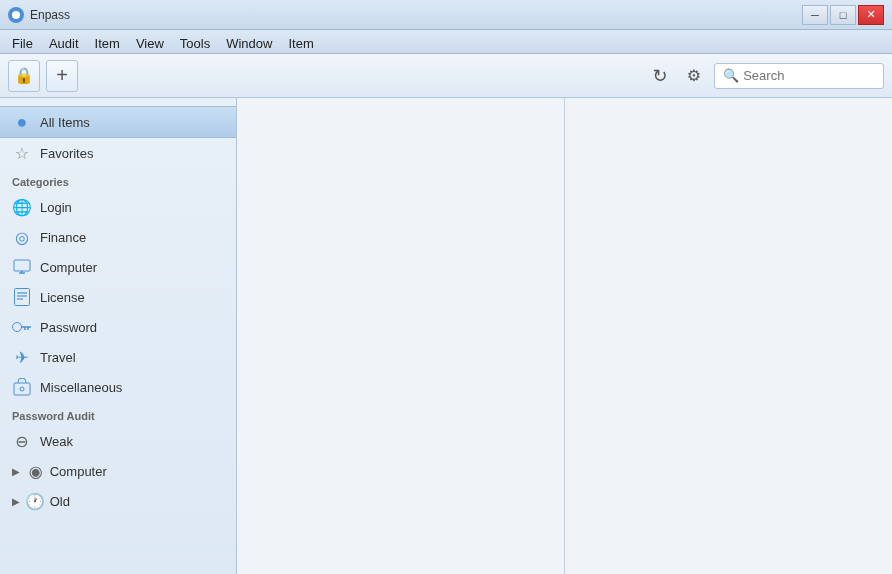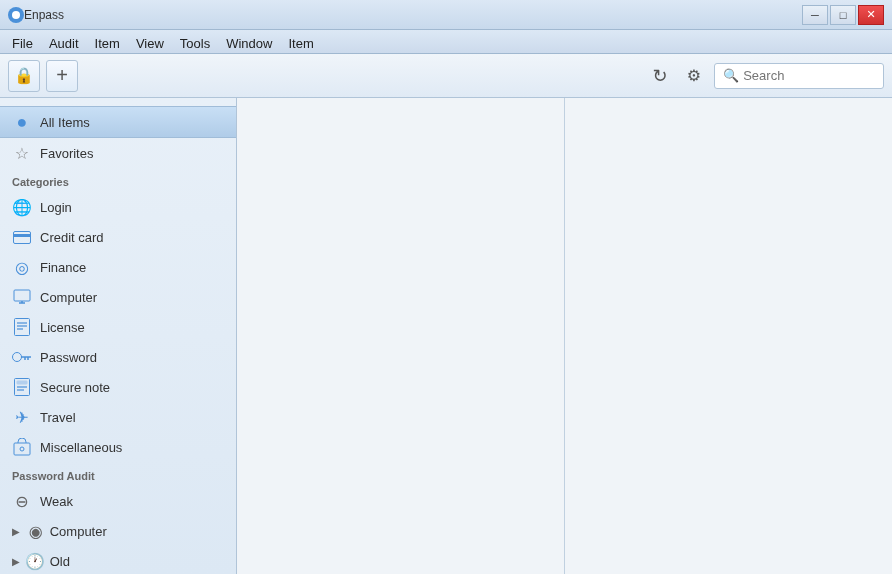--- a/index.html
+++ b/index.html
@@ -5,21 +5,21 @@
     * { margin: 0; padding: 0; box-sizing: border-box; }
     body { width: 892px; height: 574px; font-family: 'Segoe UI', Arial, sans-serif; font-size: 13px; background: #d4e0ec; overflow: hidden; }
 
     
     .title-bar {
       display: flex; align-items: center; justify-content: space-between;
       background: linear-gradient(to bottom, #dce8f5, #c8d9ec);
       height: 30px; padding: 0 8px;
       border-bottom: 1px solid #a0b8d0;
     }
-    .title-bar-left { display: flex; align-items: center; gap: 0; }
+    .title-bar-left { display: flex; align-items: center; gap: 6px; }
     .title-bar-icon { width: 16px; height: 16px; background: #4a90d9; border-radius: 50%; display: flex; align-items: center; justify-content: center; }
     .title-bar-icon::after { content: ''; width: 8px; height: 8px; background: white; border-radius: 50%; }
     .title-bar-title { font-size: 12px; color: #333; }
     .title-bar-controls { display: flex; gap: 2px; }
     .tb-btn {
       width: 26px; height: 20px; border: 1px solid #a0b8d0; background: linear-gradient(to bottom, #e8f0f8, #d0dcec);
       cursor: pointer; display: flex; align-items: center; justify-content: center; font-size: 11px; color: #333;
     }
     .tb-btn.close { background: linear-gradient(to bottom, #f05050, #d03030); color: white; border-color: #b02020; }
 
@@ -174,29 +174,20 @@
       <span>Favorites</span>
     </div>
 
     <div class="section-label">Categories</div>
 
     <div class="sidebar-item">
       <span class="sidebar-item-icon icon-login">🌐</span>
       <span>Login</span>
     </div>
 
-    <div class="sidebar-item">
-      <span class="sidebar-item-icon icon-creditcard">
-        <svg width="18" height="13" viewBox="0 0 18 13" fill="none">
-          <rect x="0.5" y="0.5" width="17" height="12" rx="1.5" stroke="#4a90d9" fill="none"></rect>
-          <rect x="0" y="3" width="18" height="3" fill="#4a90d9"></rect>
-        </svg>
-      </span>
-      <span>Credit card</span>
-    </div>
 
     <div class="sidebar-item">
       <span class="sidebar-item-icon icon-finance">◎</span>
       <span>Finance</span>
     </div>
 
     <div class="sidebar-item">
       <span class="sidebar-item-icon icon-computer">
         <svg width="18" height="16" viewBox="0 0 18 16" fill="none">
           <rect x="1" y="1" width="16" height="11" rx="1" stroke="#4a90d9" fill="none"></rect>
@@ -224,31 +215,20 @@
         <svg width="20" height="14" viewBox="0 0 20 14" fill="none">
           <circle cx="5" cy="7" r="4.5" stroke="#4a90d9"></circle>
           <line x1="9" y1="7" x2="19" y2="7" stroke="#4a90d9" stroke-width="1.5"></line>
           <line x1="16" y1="7" x2="16" y2="10" stroke="#4a90d9" stroke-width="1.5"></line>
           <line x1="13" y1="7" x2="13" y2="10" stroke="#4a90d9" stroke-width="1.5"></line>
         </svg>
       </span>
       <span>Password</span>
     </div>
 
-    <div class="sidebar-item">
-      <span class="sidebar-item-icon icon-securenote">
-        <svg width="16" height="18" viewBox="0 0 16 18" fill="none">
-          <rect x="0.5" y="0.5" width="15" height="17" rx="1" stroke="#4a90d9" fill="none"></rect>
-          <rect x="3" y="3" width="10" height="3" rx="0.5" fill="#4a90d9" opacity="0.3" stroke="#4a90d9"></rect>
-          <line x1="3" y1="9" x2="13" y2="9" stroke="#4a90d9" stroke-width="1.2"></line>
-          <line x1="3" y1="12" x2="10" y2="12" stroke="#4a90d9" stroke-width="1.2"></line>
-        </svg>
-      </span>
-      <span>Secure note</span>
-    </div>
 
     <div class="sidebar-item">
       <span class="sidebar-item-icon icon-travel">✈</span>
       <span>Travel</span>
     </div>
 
     <div class="sidebar-item">
       <span class="sidebar-item-icon icon-misc">
         <svg width="18" height="18" viewBox="0 0 18 18" fill="none">
           <rect x="1" y="5" width="16" height="12" rx="1" stroke="#4a90d9" fill="none"></rect>

